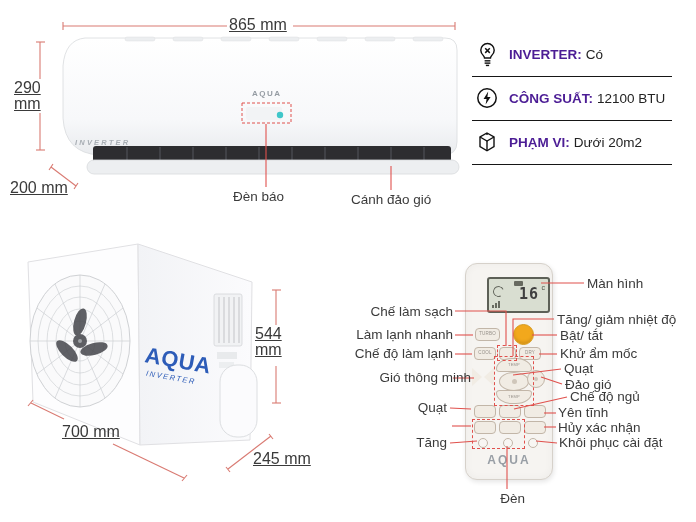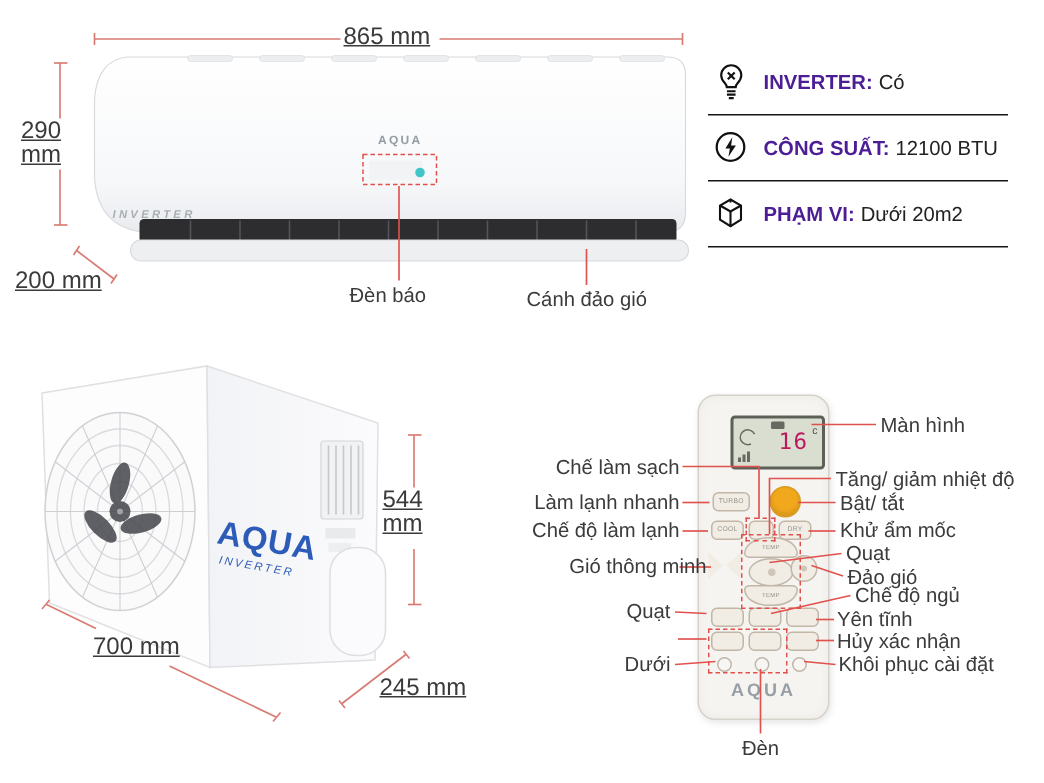--- a/index.html
+++ b/index.html
@@ -20,21 +20,21 @@
   .spec-text{font-size:13.5px;color:#222;white-space:nowrap;}
   .spec-text b{color:#4c1d95;margin-right:4px;}
   
   #remote{position:absolute;left:465px;top:263px;width:86px;height:215px;background:#f6f4f1;
           border:1px solid #d6d1ca;border-radius:12px;z-index:4;
           box-shadow:inset 0 0 8px rgba(0,0,0,.04),1px 2px 5px rgba(0,0,0,.10);}
   #lcd{position:absolute;left:21px;top:13px;width:59px;height:32px;background:#d9ded1;
        border:2px solid #5d6057;border-radius:3px;}
   #lcd .ind{position:absolute;left:25px;top:2px;width:9px;height:5px;background:#676a60;border-radius:1px;}
   #lcd .temp{position:absolute;right:9px;top:6px;font-family:"DejaVu Sans Mono",monospace;
-       font-size:15px;font-weight:normal;color:#be185d;letter-spacing:1px;}
+       font-size:15px;font-weight:bold;color:#404040;letter-spacing:1px;}
   #lcd .unit{position:absolute;right:3px;top:5px;font-size:7px;color:#4c5045;}
   #lcd .fan-ic{position:absolute;left:4px;top:7px;width:9px;height:9px;border:1.6px solid #676a60;
        border-radius:50%;border-right-color:transparent;transform:rotate(20deg);}
   #lcd .bars span{position:absolute;bottom:3px;width:2px;background:#676a60;}
   .rbtn{position:absolute;background:#f1ece4;border:1px solid #c2b6a8;border-radius:4px;
         font-size:4.5px;color:#96918a;display:flex;align-items:center;justify-content:center;
         letter-spacing:.2px;line-height:1;}
   .arc-up{border-radius:16px 16px 4px 4px / 11px 11px 3px 3px;}
   .arc-dn{border-radius:4px 4px 16px 16px / 3px 3px 11px 11px;}
   .circ{border-radius:50%;}
@@ -257,33 +257,33 @@
     <div class="rbtn circ" style="left:62px;top:174px;width:8px;height:8px;background:#f8f6f3;"></div>
 
     <div class="rlogo">AQUA</div>
   </div>
 
   <div class="lbl r" style="left:345px;top:304px;width:108px;">Chế làm sạch</div>
   <div class="lbl r" style="left:335px;top:327px;width:118px;">Làm lạnh nhanh</div>
   <div class="lbl r" style="left:325px;top:346px;width:128px;">Chế độ làm lạnh</div>
   <div class="lbl r" style="left:350px;top:370px;width:121px;">Gió thông minh</div>
   <div class="lbl r" style="left:385px;top:400px;width:62px;">Quạt</div>
-  <div class="lbl r" style="left:385px;top:435px;width:62px;">Dưới</div>
+  <div class="lbl r" style="left:385px;top:435px;width:62px;">Tăng</div>
 
   <div class="lbl" style="left:587px;top:276px;">Màn hình</div>
   <div class="lbl" style="left:557px;top:312px;">Tăng/ giảm nhiệt độ</div>
   <div class="lbl" style="left:560px;top:328px;">Bật/ tắt</div>
   <div class="lbl" style="left:560px;top:346px;">Khử ẩm mốc</div>
   <div class="lbl" style="left:564px;top:361px;">Quạt</div>
   <div class="lbl" style="left:565px;top:377px;">Đảo gió</div>
   <div class="lbl" style="left:570px;top:389px;">Chế độ ngủ</div>
   <div class="lbl" style="left:558px;top:405px;">Yên tĩnh</div>
   <div class="lbl" style="left:558px;top:420px;">Hủy xác nhận</div>
   <div class="lbl" style="left:559px;top:435px;">Khôi phục cài đặt</div>
-  <div class="lbl" style="left:489px;top:491px;width:36px;text-align:center;">Đèn</div>
+  <div class="lbl" style="left:489px;top:491px;width:36px;text-align:right;">Đèn</div>
 
   <svg id="overlay" width="696" height="522" viewBox="0 0 696 522">
     <g>
 
       <line class="dl" x1="63" y1="22" x2="63" y2="30"></line>
       <line class="dl" x1="63" y1="26" x2="227" y2="26"></line>
       <line class="dl" x1="293" y1="26" x2="455" y2="26"></line>
       <line class="dl" x1="455" y1="22" x2="455" y2="30"></line>
 
       <line class="dl" x1="36" y1="42" x2="45" y2="42"></line>

